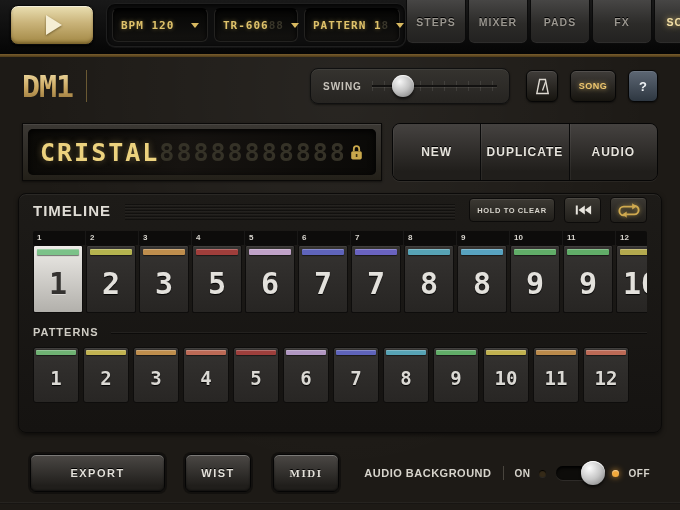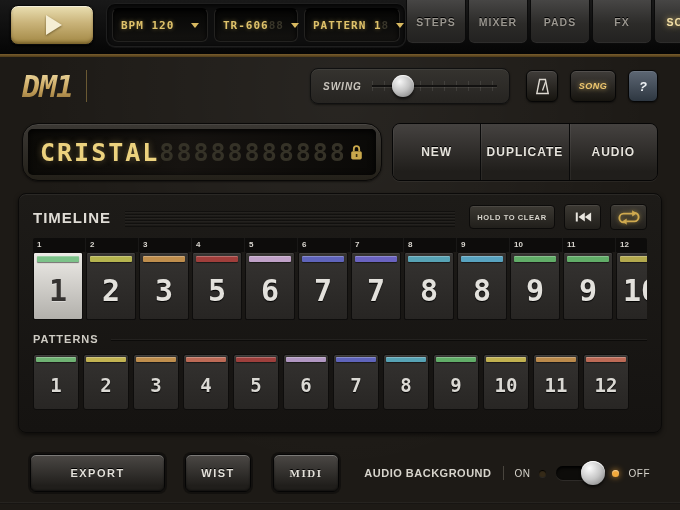--- a/index.html
+++ b/index.html
@@ -38,21 +38,21 @@
 
   .tab-bar { margin-left:auto; display:flex; gap:2px; align-self:flex-start; }
   .tab { width:60px; height:44px; border-radius:0 0 6px 6px; border:1px solid #0b0b0b; border-top:none;
     background:linear-gradient(#474645,#2c2b29 55%,#222120);
     box-shadow:inset 0 -1px 0 rgba(255,255,255,.05);
     color:#9a968f; font-size:10.5px; font-weight:bold; letter-spacing:1px;
     display:flex; align-items:center; justify-content:center; cursor:pointer; text-shadow:0 -1px 0 #000; }
   .tab.active { color:#f4e0a6; text-shadow:0 0 6px rgba(244,214,130,.9); }
 
   
-  .hdr { height:58px; display:flex; align-items:center; padding:0 22px;font-style:italic; }
+  .hdr { height:58px; display:flex; align-items:center; padding:0 22px; }
   .logo { font-size:30px; font-weight:bold; color:#d9b873; letter-spacing:-1px; }
   @supports (-webkit-background-clip: text) {
     .logo { background:linear-gradient(#f4e2ac,#c9a55e 55%,#8d6d35);
       -webkit-background-clip:text; -webkit-text-fill-color:transparent; }
   }
   .logo-divider { width:1px; height:32px; background:#6a5933; margin:0 13px; }
   .tagline { color:#ebe7db; font-weight:bold; font-size:12px; letter-spacing:.3px; }
 
   .swing { margin-left:auto; width:200px; height:36px; border-radius:8px; border:1px solid #101010;
     background:linear-gradient(#35332f,#262421);
@@ -73,21 +73,21 @@
     box-shadow:inset 0 1px 0 rgba(255,255,255,.1), 0 1px 2px rgba(0,0,0,.5);
     display:flex; align-items:center; justify-content:center; cursor:pointer; }
   .btn-metronome { width:32px; margin-left:16px; }
   .btn-song { width:46px; margin-left:12px; font-size:9px; font-weight:bold; letter-spacing:.5px;
     color:#eec76f; text-shadow:0 0 5px rgba(238,199,111,.8); }
   .btn-help { width:30px; margin-left:12px; background:linear-gradient(#5d6774,#2e3741);
     color:#eef1f4; font-size:13px; font-weight:bold; }
 
   
   .song-row { display:flex; align-items:center; padding:8px 22px 0; gap:10px; }
-  .lcd-big-wrap { width:360px; height:58px; flex:none; border-radius:16px; border:1px solid #0a0908; padding:5px;
+  .lcd-big-wrap { width:360px; height:58px; flex:none; border-radius:0; border:1px solid #0a0908; padding:5px;
     background:linear-gradient(#3b3834,#232019);
     box-shadow:inset 0 1px 0 rgba(255,255,255,.08), 0 1px 2px rgba(0,0,0,.5); }
   .lcd-big { height:100%; border-radius:5px; background:linear-gradient(100deg,#0b0a07,#161310 45%,#0a0907);
     box-shadow:inset 0 2px 7px rgba(0,0,0,.95);
     display:flex; align-items:center; padding:0 12px; overflow:hidden; }
   .lcd-name { font-size:25px; letter-spacing:2px; color:#ecd27e; text-shadow:0 0 7px rgba(240,210,120,.35); white-space:pre; }
   .lcd-ghost-big { font-size:25px; letter-spacing:2px; color:#353227; white-space:nowrap; overflow:hidden; flex:1; }
   .lock { margin-left:6px; flex:none; display:flex; cursor:pointer; }
 
   .action-group { flex:1; display:flex; height:58px; border-radius:8px; overflow:hidden; border:1px solid #060606;
@@ -95,21 +95,21 @@
   .action-btn { flex:1; background:linear-gradient(#454240,#201e1b 85%);
     border-right:1px solid #0a0a0a; box-shadow:inset 1px 0 0 rgba(255,255,255,.05);
     color:#e7e4dd; font-size:12px; font-weight:bold; letter-spacing:1px; text-shadow:0 -1px 0 #000;
     display:flex; align-items:center; justify-content:center; cursor:pointer; }
   .action-btn:last-child { border-right:none; }
 
   
   .panel { margin:12px 18px 0; height:240px; border-radius:8px; border:1px solid #0b0a09;
     background:linear-gradient(#1d1b18,#151311);
     box-shadow:inset 0 1px 0 rgba(255,255,255,.06), 0 2px 4px rgba(0,0,0,.55);
-    padding:8px 14px; overflow:hidden; }
+    padding:1px 14px; overflow:hidden; }
   .tl-head { display:flex; align-items:center; height:30px; }
   .tl-title { font-size:15px; font-weight:bold; color:#dfdcd5; letter-spacing:1px; }
   .ridges { flex:1; height:16px; margin:4px 14px 0;
     background:repeating-linear-gradient(180deg, rgba(0,0,0,.4) 0 1px, rgba(255,255,255,.035) 1px 2px, transparent 2px 3px); }
   .tl-clear { width:86px; height:24px; border-radius:4px; border:1px solid #0c0b0a;
     background:linear-gradient(#3c3933,#211f1b);
     box-shadow:inset 0 1px 0 rgba(255,255,255,.08);
     color:#d7d4cc; font-size:7.5px; font-weight:bold; letter-spacing:.6px;
     display:flex; align-items:center; justify-content:center; cursor:pointer; }
   .tl-icon-btn { width:37px; height:26px; border-radius:4px; border:1px solid #0c0b0a; margin-left:9px;
@@ -146,21 +146,21 @@
   .f-btn { height:38px; border-radius:6px; border:1px solid #050505;
     background:linear-gradient(#4b4845,#201e1b 85%);
     box-shadow:0 0 0 2px rgba(0,0,0,.35), inset 0 1px 0 rgba(255,255,255,.28), inset 0 -1px 2px rgba(0,0,0,.5);
     color:#e4e1da; font-size:11px; font-weight:bold; letter-spacing:1.5px; text-shadow:0 -1px 0 #000;
     display:flex; align-items:center; justify-content:center; cursor:pointer; }
   .f-export { width:135px; }
   .f-wist { width:66px; margin-left:20px; }
   .f-midi { width:66px; margin-left:22px;font-family:Liberation Serif, serif; }
   .audio-label { margin-left:auto; font-size:11px; font-weight:bold; color:#d7d4cc; letter-spacing:.5px; }
   .v-div { width:1px; height:14px; background:#49453e; margin:0 11px; }
-  .onoff { font-size:10px; font-weight:normal; color:#d7d4cc; letter-spacing:.5px; }
+  .onoff { font-size:10px; font-weight:bold; color:#d7d4cc; letter-spacing:.5px; }
   .led { width:7px; height:7px; border-radius:50%; margin:0 8px; flex:none; }
   .led-dim { background:#352a18; box-shadow:inset 0 1px 1px #000, 0 1px 0 rgba(255,255,255,.07); }
   .led-lit { background:#f2a83a; box-shadow:0 0 6px rgba(242,168,58,.85), inset 0 1px 1px rgba(255,255,255,.5); }
   .toggle { position:relative; width:46px; height:14px; border-radius:7px; background:#0d0c0a; margin:0 2px;
     box-shadow:inset 0 2px 3px #000, 0 1px 0 rgba(255,255,255,.08); cursor:pointer; flex:none; }
   .toggle-knob { position:absolute; right:-3px; top:-5px; width:24px; height:24px; border-radius:50%;
     background:radial-gradient(circle at 35% 30%, #fcfcfc, #c6c6c6 50%, #7f7f7f 95%);
     box-shadow:0 2px 3px rgba(0,0,0,.7), inset 0 1px 0 rgba(255,255,255,.9); }
   .bottom-bevel { position:absolute; left:0; right:0; bottom:6px; height:2px;
     background:linear-gradient(rgba(255,255,255,.07), rgba(0,0,0,.45)); }

